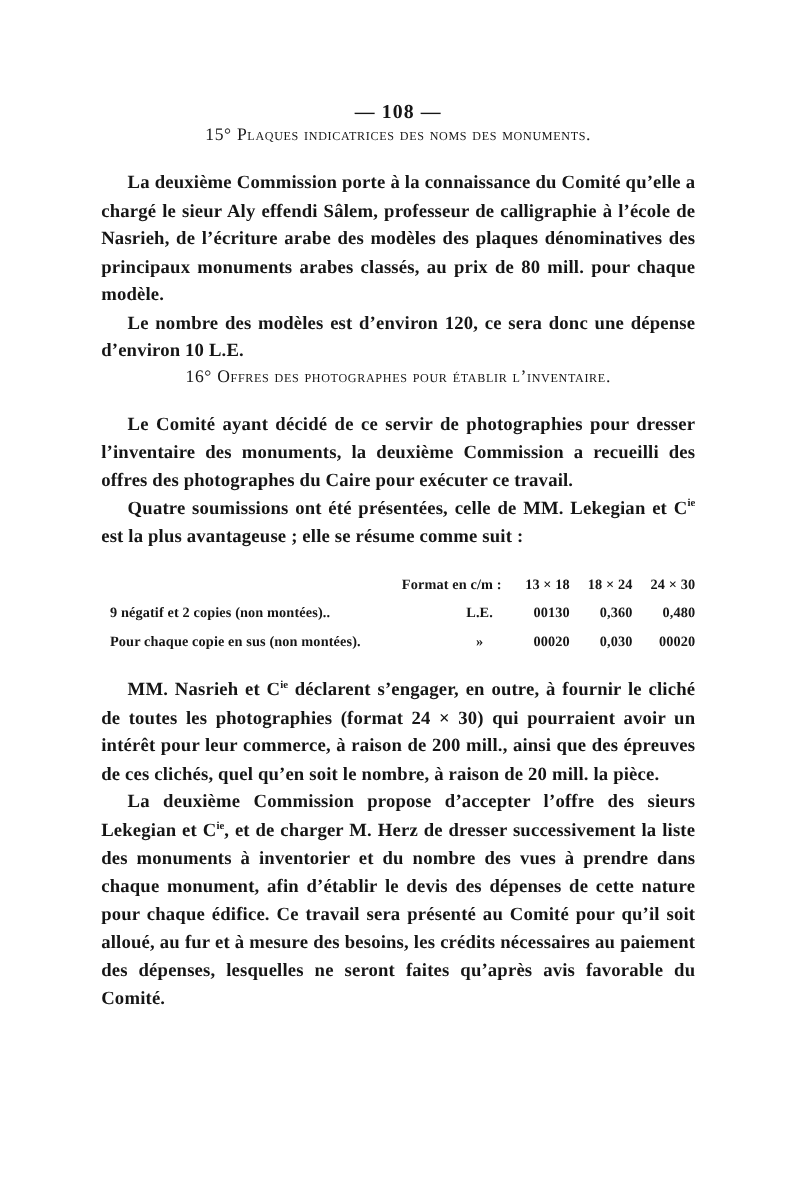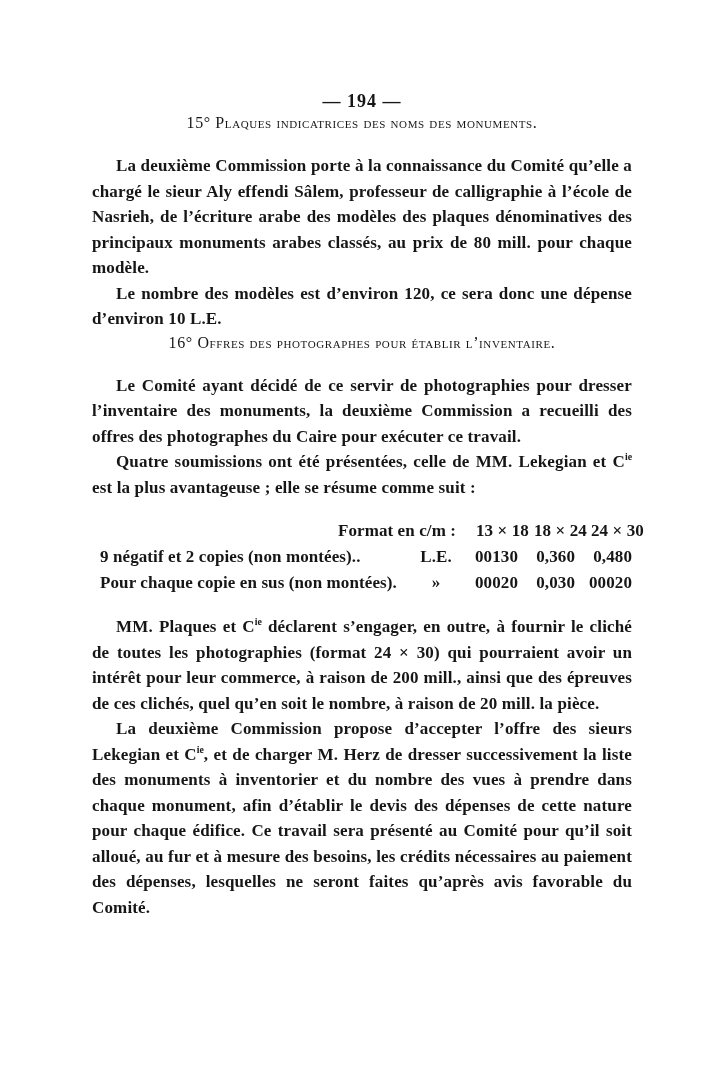--- a/index.html
+++ b/index.html
@@ -61,42 +61,42 @@
     font-size: 0.58em;
     line-height: 0;
     vertical-align: super;
     letter-spacing: 0;
   }
   .pricing {
     margin-top: 18px;
     margin-bottom: 18px;
     display: grid;
     grid-template-columns: 1fr 48px 58px 57px 57px;
-    font-size: 17px;
+    font-size: 13px;
     line-height: 26px;
     letter-spacing: 0.1px;
   }
   .pricing .cell { white-space: nowrap; }
   .pt-head-label {
     grid-column: 1 / 3;
     text-align: right;
     padding-right: 4px;
   }
   .pt-format { text-align: right; margin-left: 16px; }
   .pt-label { padding-left: 8px; text-align: left; }
   .pt-unit { text-align: center; }
   .pt-value { text-align: right; }
 </style>
 </head>
 <body>
 
 <div class="page">
   <div class="content">
 
-    <div class="pagenum">— 194 —</div>
+    <div class="pagenum">— 108 —</div>
 
     <h2 class="heading h15"><span>15°</span> <span class="sc">Plaques indicatrices des noms des monuments.</span></h2>
 
     <p class="body-par first-after-heading">La deuxième Commission porte à la connaissance du Comité qu’elle a chargé le sieur Aly effendi Sâlem, professeur de calligraphie à l’école de Nasrieh, de l’écriture arabe des modèles des plaques dénominatives des principaux monuments arabes classés, au prix de 80 mill. pour chaque modèle.</p>
 
     <p class="body-par">Le nombre des modèles est d’environ 120, ce sera donc une dépense d’environ 10 L.E.</p>
 
     <h2 class="heading h16"><span>16°</span> <span class="sc">Offres des photographes pour établir l’inventaire.</span></h2>
 
     <p class="body-par first-after-heading">Le Comité ayant décidé de ce servir de photographies pour dresser l’inventaire des monuments, la deuxième Commission a recueilli des offres des photographes du Caire pour exécuter ce travail.</p>
@@ -115,18 +115,18 @@
       <div class="cell pt-value">0,360</div>
       <div class="cell pt-value">0,480</div>
 
       <div class="cell pt-label">Pour chaque copie en sus (non montées).</div>
       <div class="cell pt-unit">»</div>
       <div class="cell pt-value">00020</div>
       <div class="cell pt-value">0,030</div>
       <div class="cell pt-value">00020</div>
     </div>
 
-    <p class="body-par"><span>MM. Plaques et C</span><sup class="cie">ie</sup><span> déclarent s’engager, en outre, à fournir le cliché de toutes les photographies (format 24 × 30) qui pourraient avoir un intérêt pour leur commerce, à raison de 200 mill., ainsi que des épreuves de ces clichés, quel qu’en soit le nombre, à raison de 20 mill. la pièce.</span></p>
+    <p class="body-par"><span>MM. Nasrieh et C</span><sup class="cie">ie</sup><span> déclarent s’engager, en outre, à fournir le cliché de toutes les photographies (format 24 × 30) qui pourraient avoir un intérêt pour leur commerce, à raison de 200 mill., ainsi que des épreuves de ces clichés, quel qu’en soit le nombre, à raison de 20 mill. la pièce.</span></p>
 
     <p class="body-par"><span>La deuxième Commission propose d’accepter l’offre des sieurs Lekegian et C</span><sup class="cie">ie</sup><span>, et de charger M. Herz de dresser successivement la liste des monuments à inventorier et du nombre des vues à prendre dans chaque monument, afin d’établir le devis des dépenses de cette nature pour chaque édifice. Ce travail sera présenté au Comité pour qu’il soit alloué, au fur et à mesure des besoins, les crédits nécessaires au paiement des dépenses, lesquelles ne seront faites qu’après avis favorable du Comité.</span></p>
 
   </div>
 </div>
 
 </body></html>

